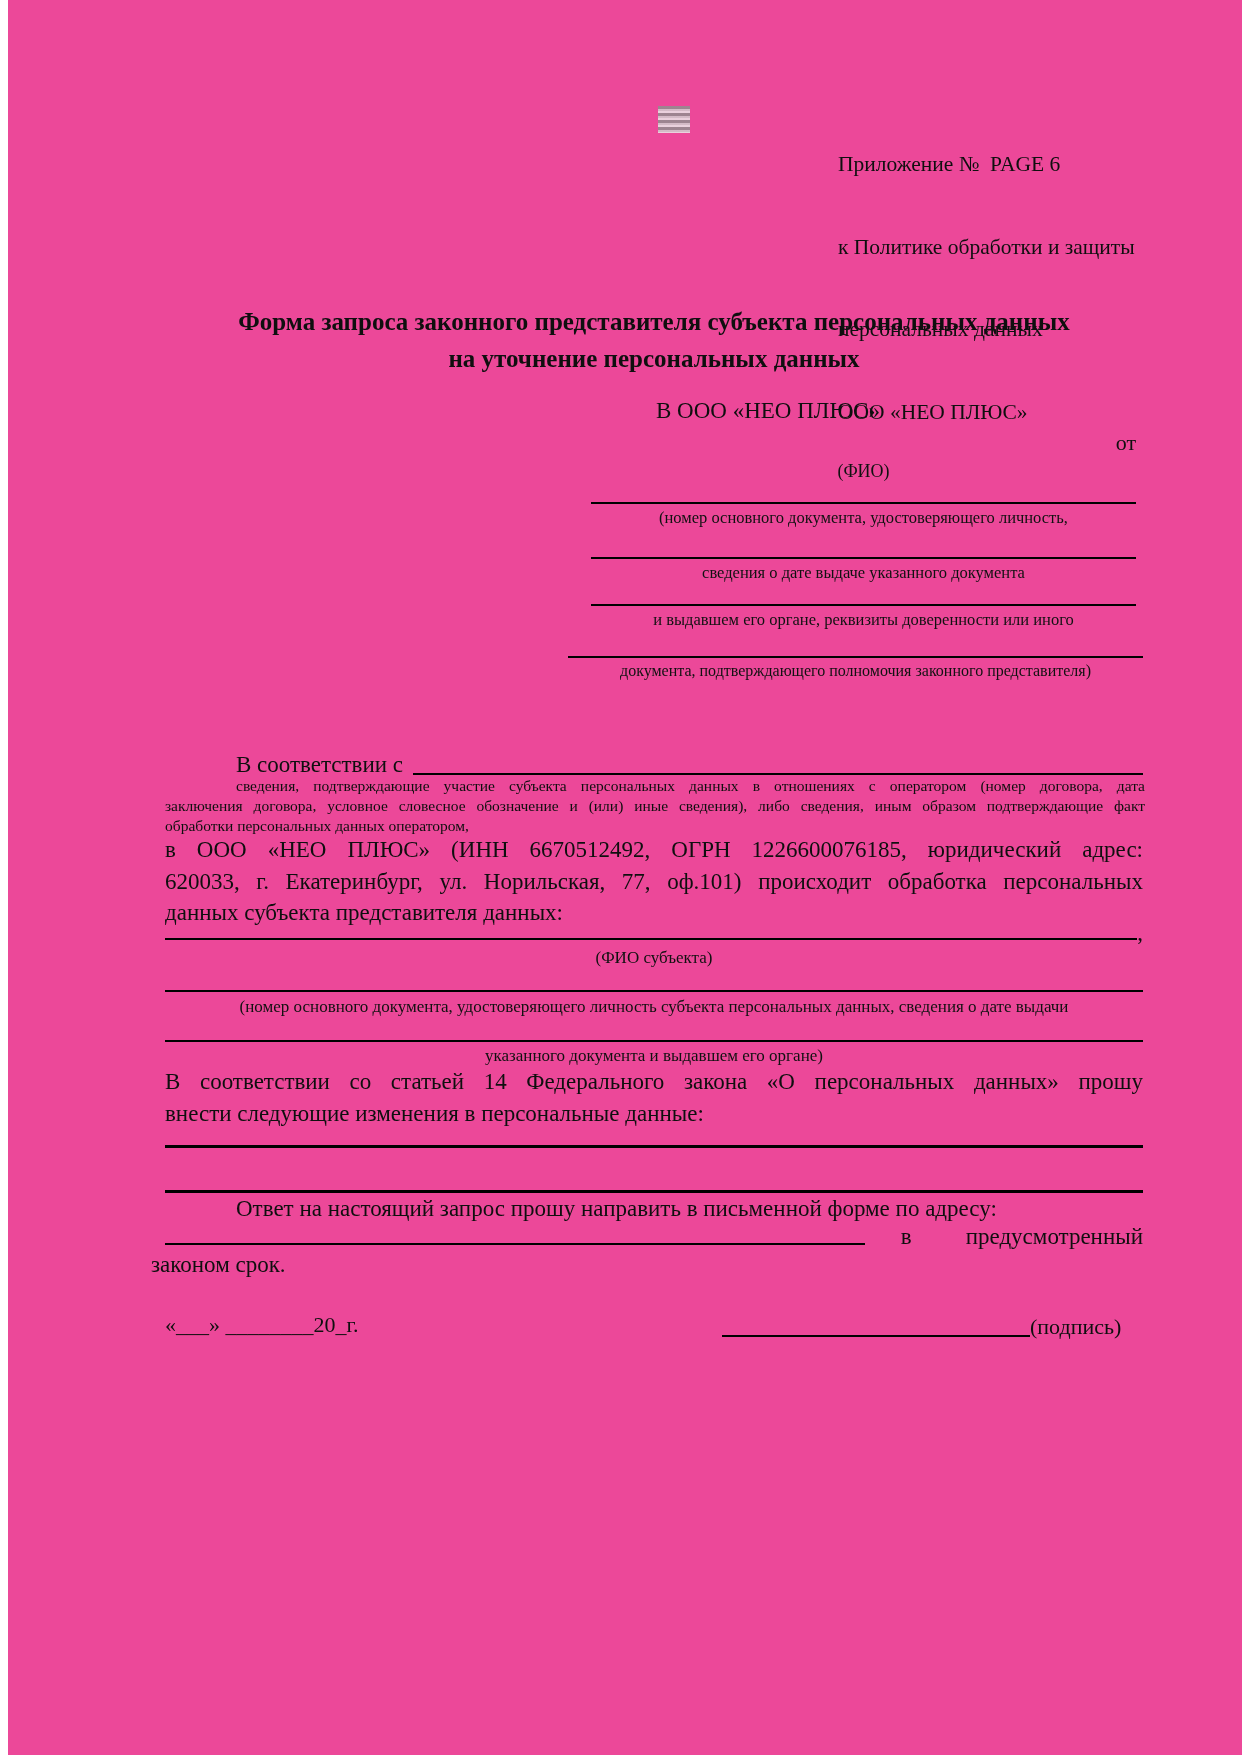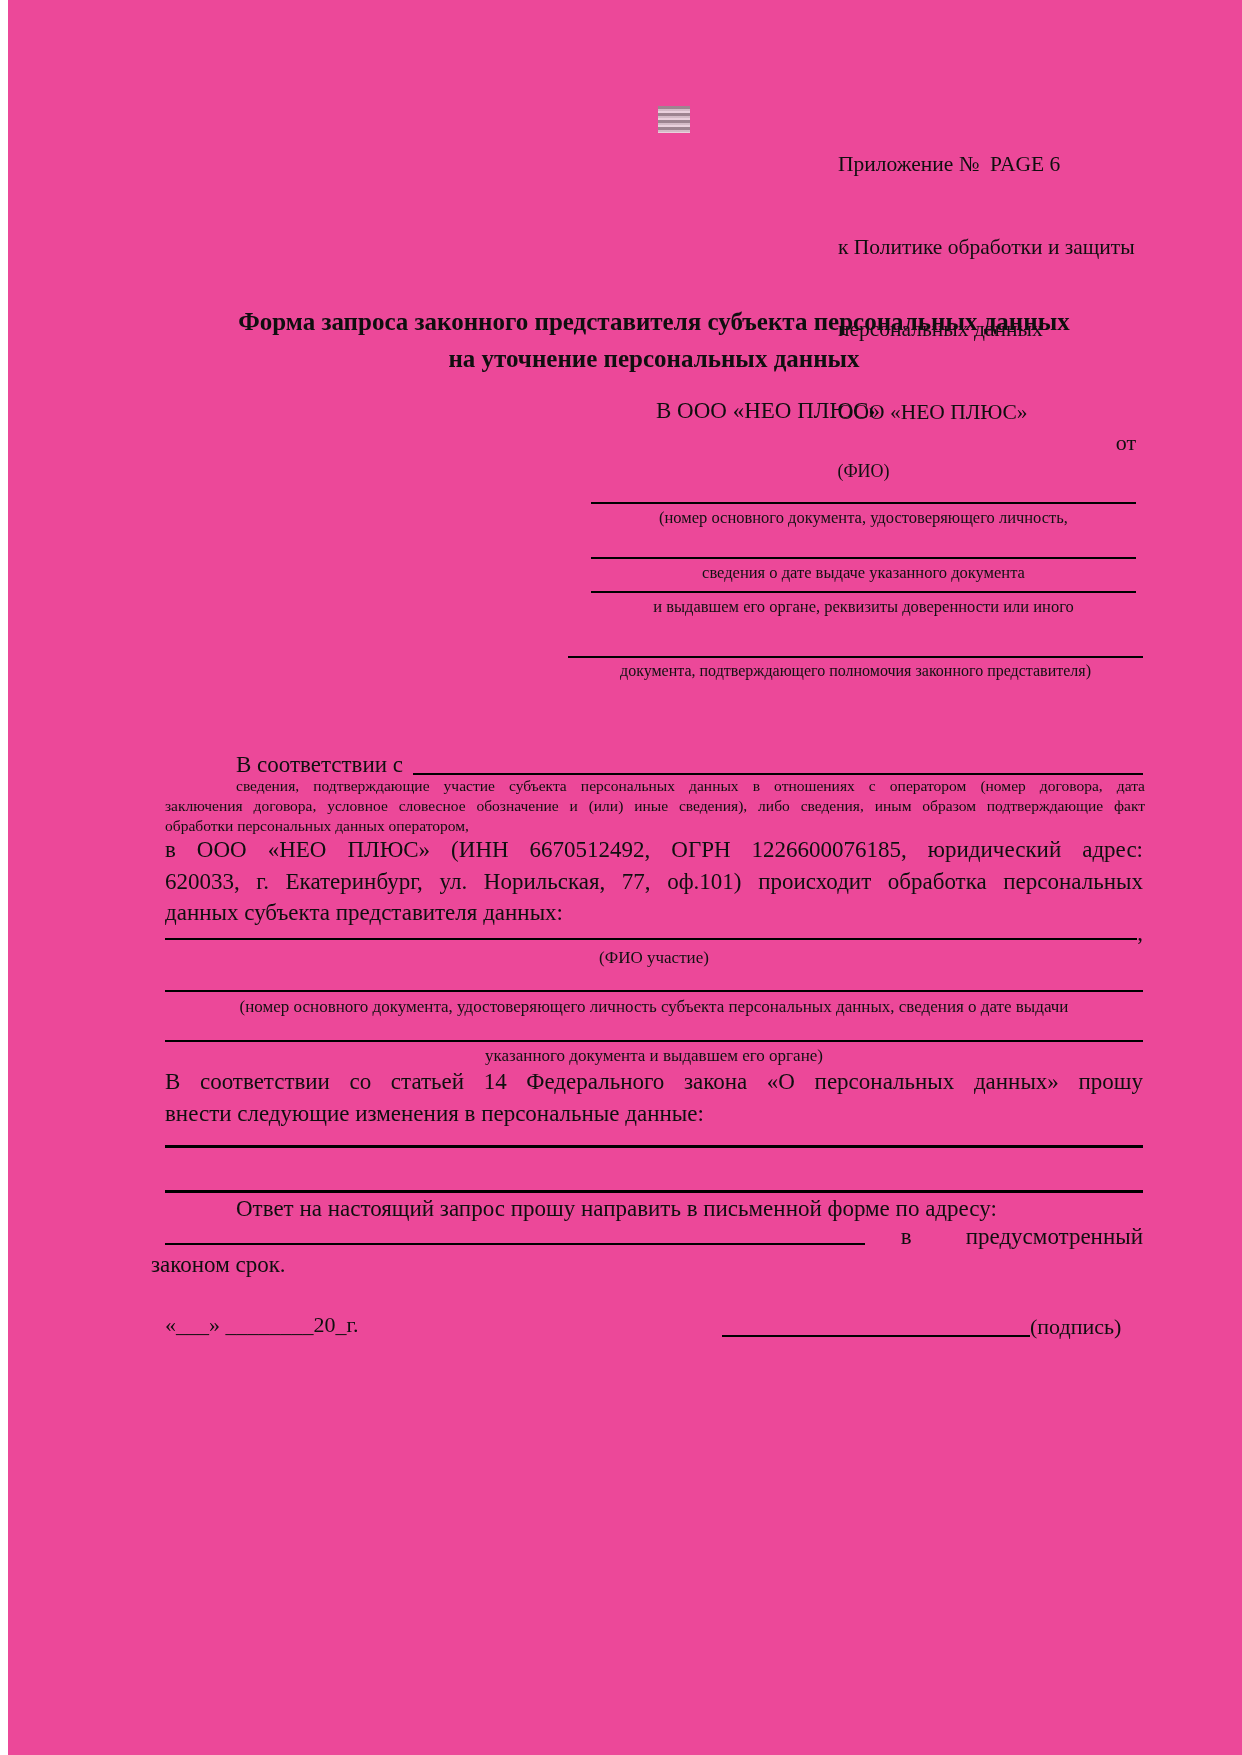--- a/index.html
+++ b/index.html
@@ -79,21 +79,21 @@
   <div class="abs cap" style="left:583px;top:461px;width:545px;font-size:18px;">(ФИО)</div>
 
   <div class="abs afield" style="top:480px;">
     <div class="wline"></div>
     <div class="cap">(номер основного документа, удостоверяющего личность,</div>
   </div>
   <div class="abs afield" style="top:535px;">
     <div class="wline"></div>
     <div class="cap">сведения о дате выдаче указанного документа</div>
   </div>
-  <div class="abs afield" style="top:569px;">
+  <div class="abs afield" style="top:582px;">
     <div class="wline"></div>
     <div class="cap">и выдавшем его органе, реквизиты доверенности или иного</div>
   </div>
   <div class="abs afield" style="top:634px;left:560px;width:575px;">
     <div class="wline"></div>
     <div class="cap" style="font-size:16px;">документа, подтверждающего полномочия законного представителя)</div>
   </div>
 
 
   <div class="abs fineprint">
@@ -110,21 +110,21 @@
   <div class="abs bodypara" style="top:834px;">
     <div class="jline">в ООО «НЕО ПЛЮС» (ИНН 6670512492, ОГРН 1226600076185, юридический адрес:</div>
     <div class="jline">620033, г. Екатеринбург, ул. Норильская, 77, оф.101) происходит обработка персональных</div>
     <div>данных субъекта представителя данных:</div>
   </div>
 
   <div class="abs subject-row">
     <div class="fill-line"></div>
     <span class="comma">,</span>
   </div>
-  <div class="abs cap" style="left:157px;top:948px;width:978px;font-size:17px;">(ФИО участие)</div>
+  <div class="abs cap" style="left:157px;top:948px;width:978px;font-size:17px;">(ФИО субъекта)</div>
 
   <div class="abs hr" style="top:990px;"></div>
   <div class="abs cap" style="left:157px;top:997px;width:978px;font-size:17px;">(номер основного документа, удостоверяющего личность субъекта персональных данных, сведения о дате выдачи</div>
 
   <div class="abs hr" style="top:1040px;"></div>
   <div class="abs cap" style="left:157px;top:1046px;width:978px;font-size:17px;">указанного документа и выдавшем его органе)</div>
 
   <div class="abs bodypara" style="top:1066px;">
     <div class="jline">В соответствии со статьей 14 Федерального закона «О персональных данных» прошу</div>
     <div>внести следующие изменения в персональные данные:</div>

